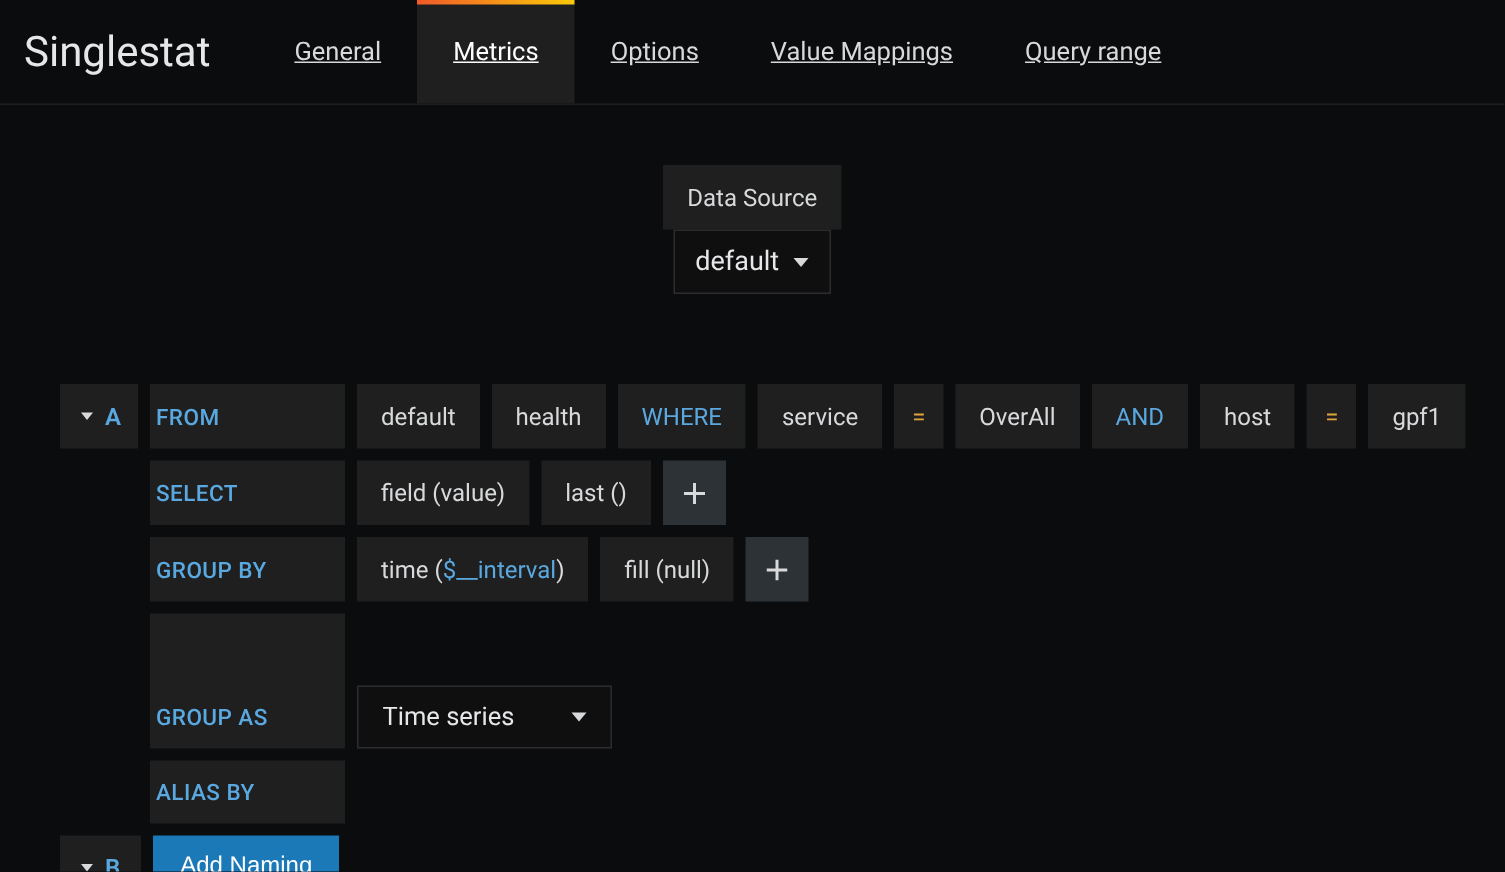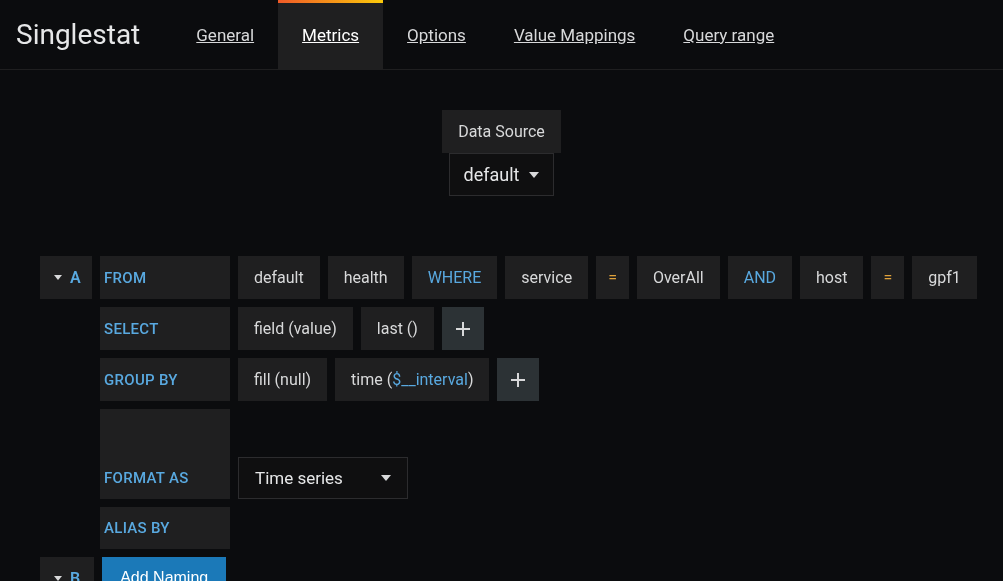--- a/index.html
+++ b/index.html
@@ -267,36 +267,36 @@
           <svg width="14" height="14" viewBox="0 0 14 14">
               <path d="M6 0h2v6h6v2H8v6H6V8H0V6h6V0z" fill="#d8d9da"></path>
             </svg>
         </div>
       </div>
 
       <div class="q-row">
         <div class="kw-box">
           <span class="kw-text">GROUP BY</span>
         </div>
-        <div class="seg">fill (null)</div>
         <div class="seg">
           <span>time (</span>
             <span class="var">$__interval</span>
             <span>)</span>
         </div>
+        <div class="seg">fill (null)</div>
         <div class="plus-btn">
           <svg width="14" height="14" viewBox="0 0 14 14">
               <path d="M6 0h2v6h6v2H8v6H6V8H0V6h6V0z" fill="#d8d9da"></path>
             </svg>
         </div>
       </div>
 
       <div class="q-row">
         <div class="kw-box">
-          <span class="kw-text">FORMAT AS</span>
+          <span class="kw-text">GROUP AS</span>
         </div>
         <div class="format-select">
           <span>Time series</span>
           <span class="dd-caret"></span>
         </div>
       </div>
 
       <div class="q-row">
         <div class="kw-box">
           <span class="kw-text">ALIAS BY</span>

